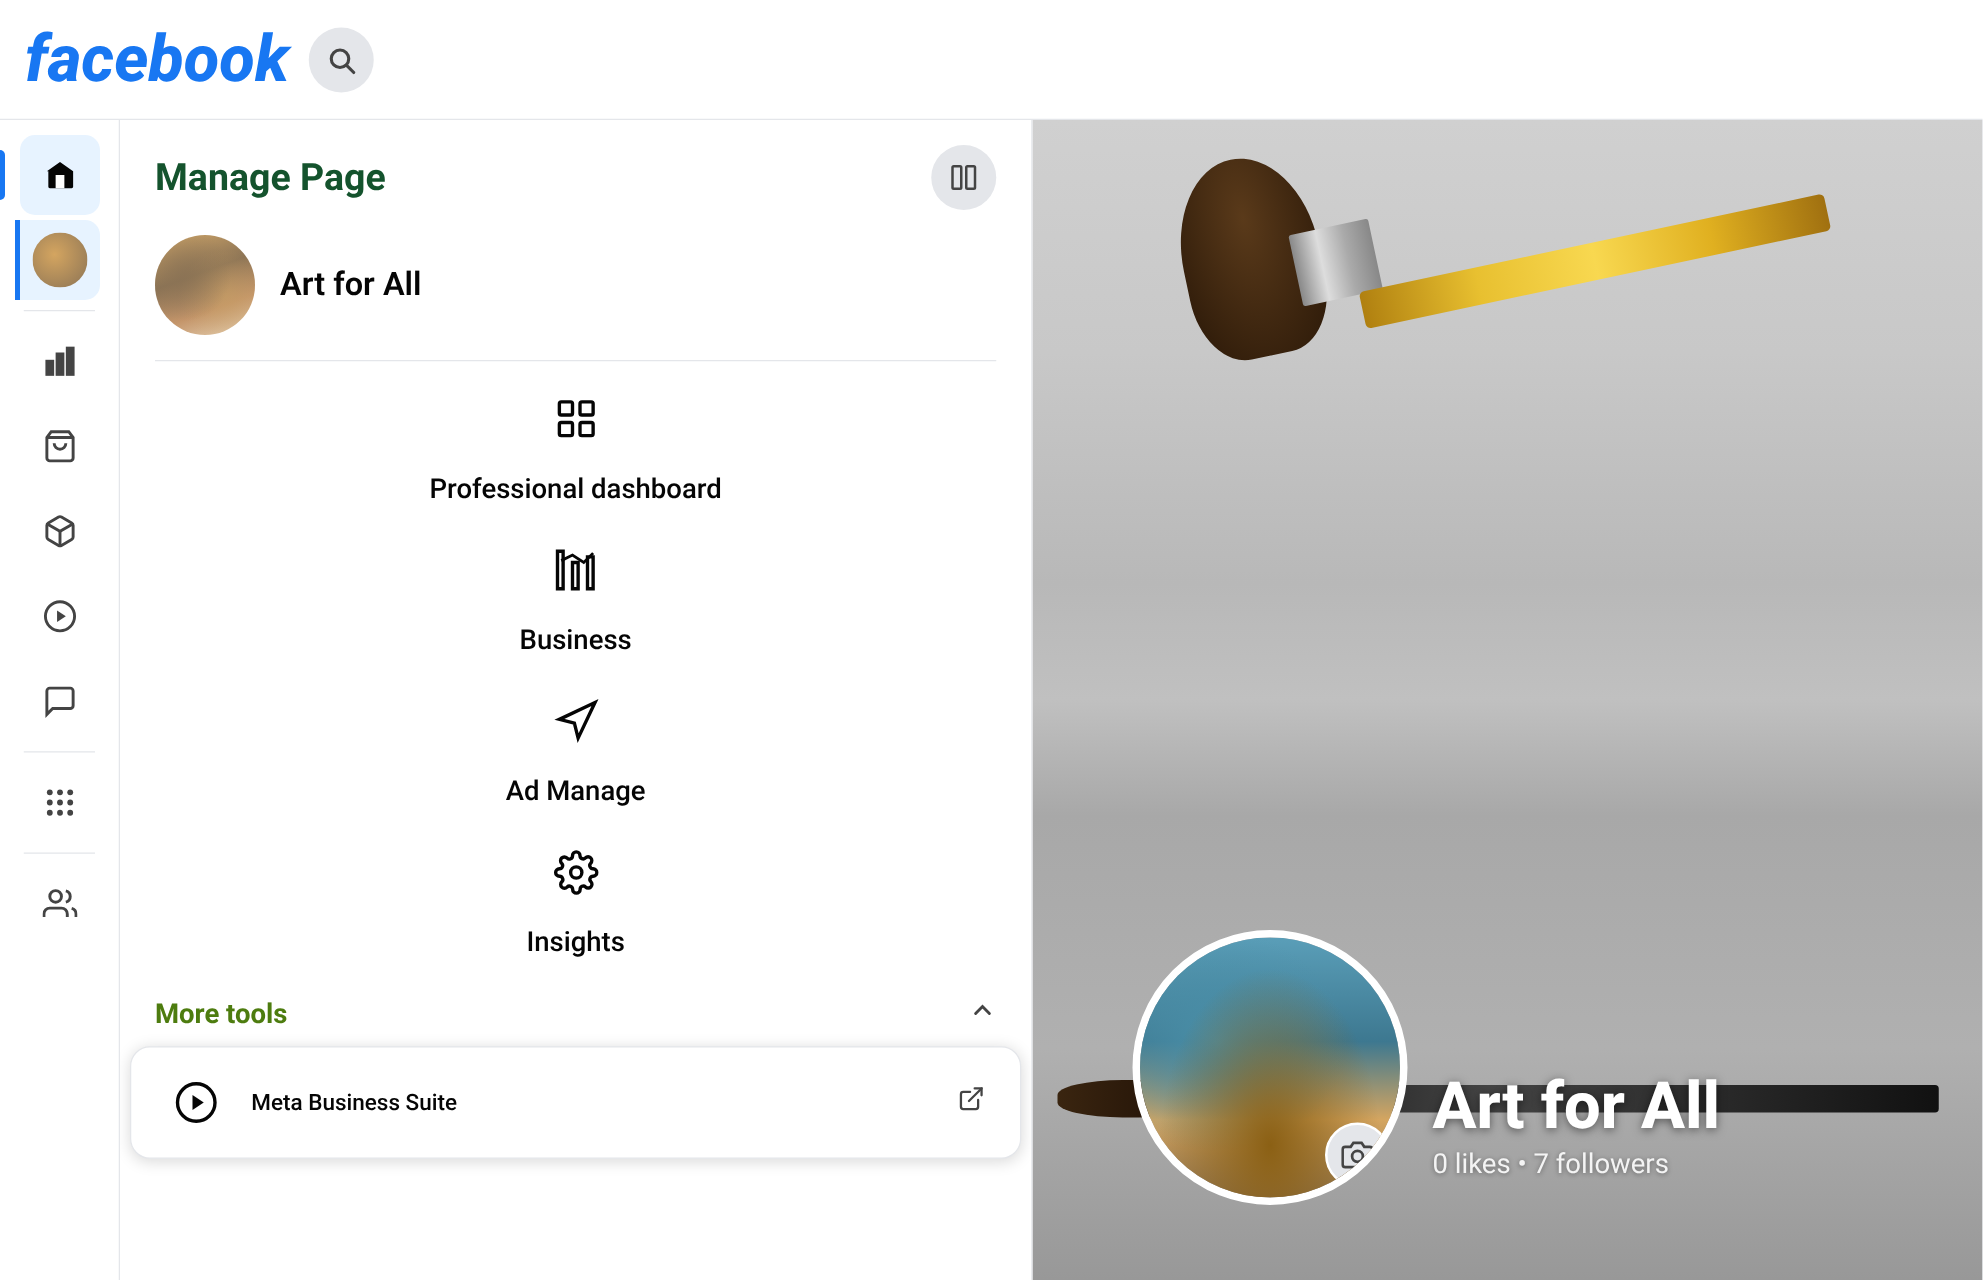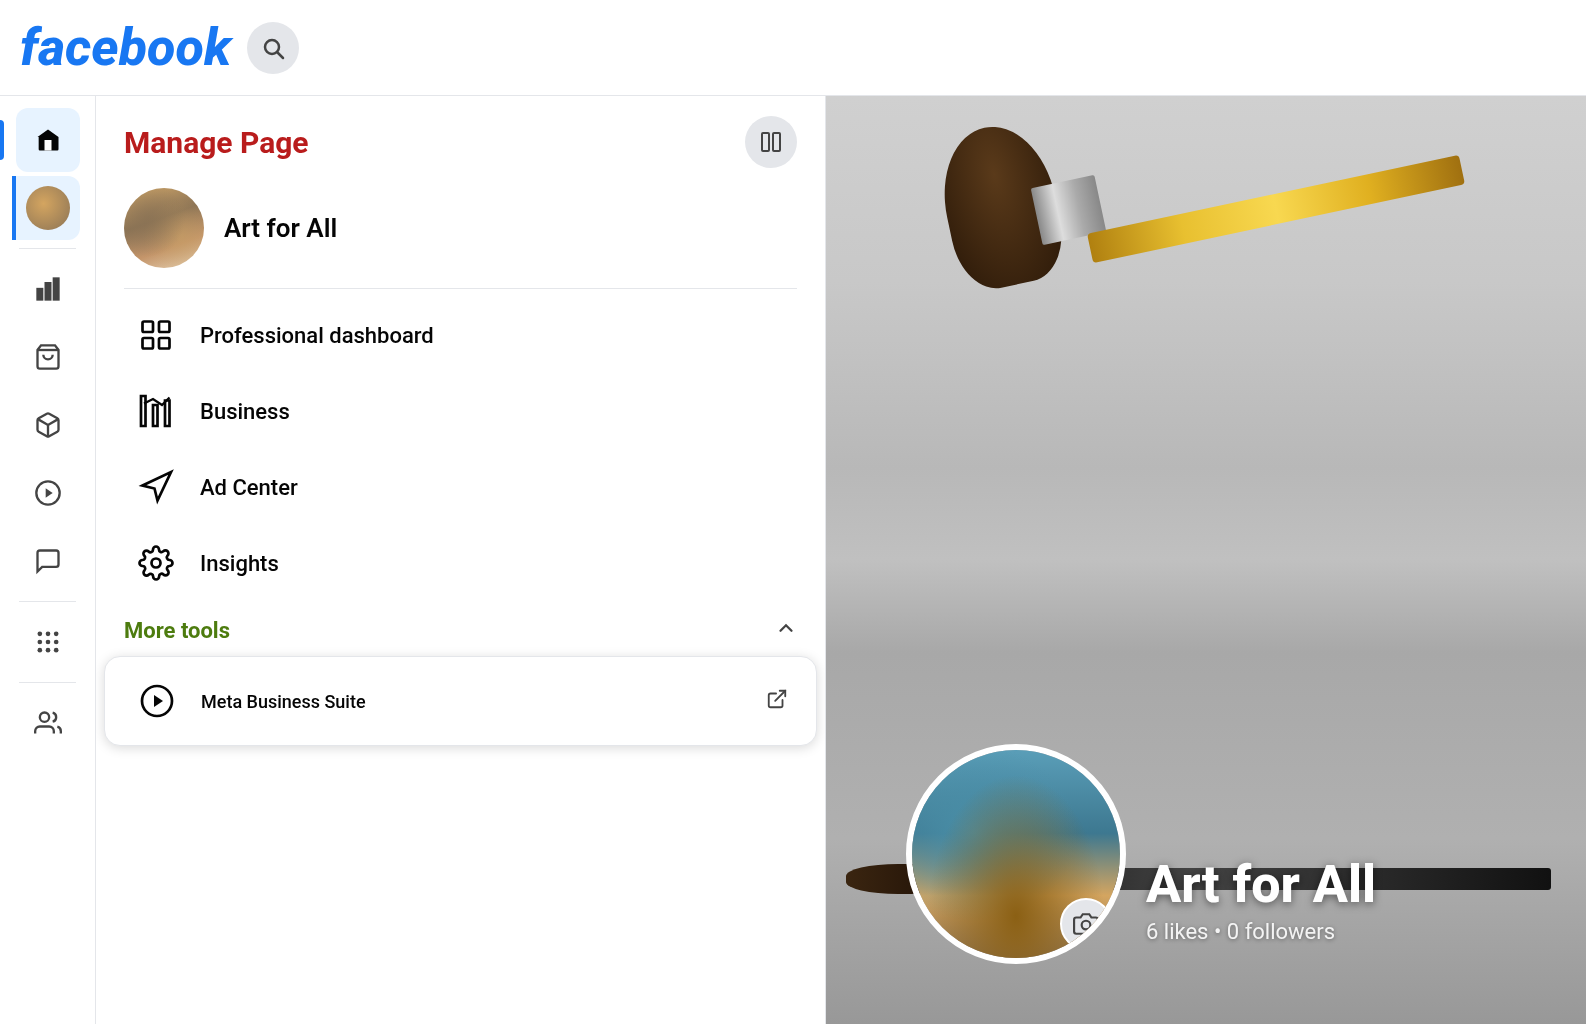--- a/index.html
+++ b/index.html
@@ -113,21 +113,21 @@
     }
     .sidebar-header {
       display: flex;
       align-items: center;
       justify-content: space-between;
       padding: 0 28px 20px 28px;
     }
     .sidebar-header h1 {
       font-size: 30px;
       font-weight: 700;
-      color: #b91c1c;
+      color: #14532d;
     }
     .sidebar-header-btn {
       width: 52px;
       height: 52px;
       border-radius: 50%;
       background: #e4e6ea;
       border: none;
       cursor: pointer;
       display: flex;
       align-items: center;
@@ -170,20 +170,21 @@
       background: #e4e6ea;
     }
     .menu-item {
       display: flex;
       align-items: center;
       gap: 20px;
       padding: 14px 28px;
       cursor: pointer;
       border-radius: 8px;
       margin: 0 8px;
+      flex-direction: column;
     }
     .menu-icon {
       width: 48px;
       height: 48px;
       display: flex;
       align-items: center;
       justify-content: center;
       flex-shrink: 0;
     }
     .menu-icon svg {
@@ -463,21 +464,21 @@
       </div>
       <span class="menu-label">Business</span>
     </div>
 
     <div class="menu-item">
       <div class="menu-icon">
         <svg width="36" height="36" viewBox="0 0 24 24" fill="none" stroke="#050505" stroke-width="1.8">
           <path d="M3 11l19-9-9 19-2-8-8-2z"></path>
         </svg>
       </div>
-      <span class="menu-label">Ad Center</span>
+      <span class="menu-label">Ad Manage</span>
     </div>
 
 
     <div class="menu-item">
       <div class="menu-icon">
         <svg width="36" height="36" viewBox="0 0 24 24" fill="none" stroke="#050505" stroke-width="1.8">
           <circle cx="12" cy="12" r="3"></circle>
           <path d="M19.4 15a1.65 1.65 0 00.33 1.82l.06.06a2 2 0 010 2.83 2 2 0 01-2.83 0l-.06-.06a1.65 1.65 0 00-1.82-.33 1.65 1.65 0 00-1 1.51V21a2 2 0 01-2 2 2 2 0 01-2-2v-.09A1.65 1.65 0 009 19.4a1.65 1.65 0 00-1.82.33l-.06.06a2 2 0 01-2.83 0 2 2 0 010-2.83l.06-.06A1.65 1.65 0 004.68 15a1.65 1.65 0 00-1.51-1H3a2 2 0 01-2-2 2 2 0 012-2h.09A1.65 1.65 0 004.6 9a1.65 1.65 0 00-.33-1.82l-.06-.06a2 2 0 010-2.83 2 2 0 012.83 0l.06.06A1.65 1.65 0 009 4.68a1.65 1.65 0 001-1.51V3a2 2 0 012-2 2 2 0 012 2v.09a1.65 1.65 0 001 1.51 1.65 1.65 0 001.82-.33l.06-.06a2 2 0 012.83 0 2 2 0 010 2.83l-.06.06A1.65 1.65 0 0019.4 9a1.65 1.65 0 001.51 1H21a2 2 0 012 2 2 2 0 01-2 2h-.09a1.65 1.65 0 00-1.51 1z"></path>
         </svg>
       </div>
@@ -543,20 +544,20 @@
             <div class="page-profile-pic-inner"></div>
             <div class="camera-overlay">
               <svg width="26" height="26" viewBox="0 0 24 24" fill="none" stroke="#444" stroke-width="2">
                 <path d="M23 19a2 2 0 01-2 2H3a2 2 0 01-2-2V8a2 2 0 012-2h4l2-3h6l2 3h4a2 2 0 012 2z"></path>
                 <circle cx="12" cy="13" r="4"></circle>
               </svg>
             </div>
           </div>
           <div class="page-info-text">
             <div class="page-info-name">Art for All</div>
-            <div class="page-info-stats">6 likes • 0 followers</div>
+            <div class="page-info-stats">0 likes • 7 followers</div>
           </div>
         </div>
       </div>
     </div>
   </div>
 
 </div>
 
 </body></html>

